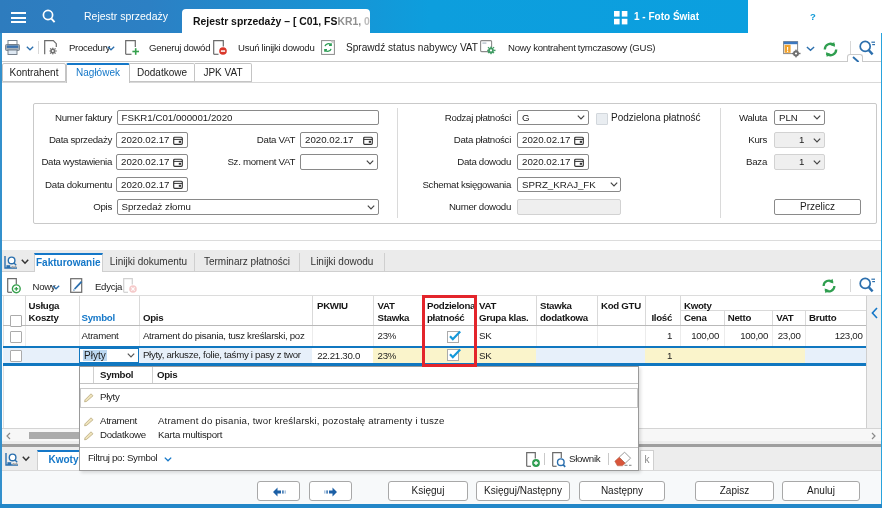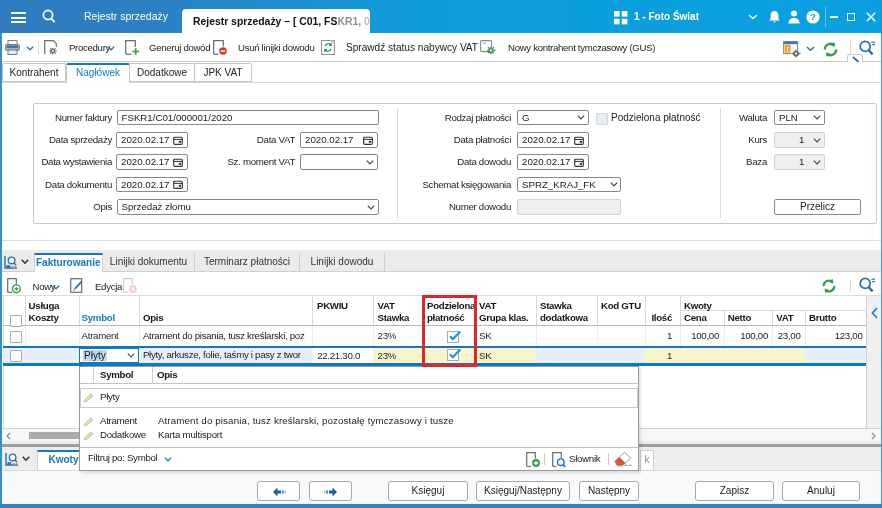--- a/index.html
+++ b/index.html
@@ -16,21 +16,21 @@
   .btn { border:1px solid #a8a8a8; border-radius:3px; background:#fff; font-size:10px; color:#1a1a1a; text-align:center; line-height:18px; }
   .gh { position:absolute; font-size:9.7px; font-weight:bold; color:#161616; white-space:nowrap; letter-spacing:-0.3px; line-height:11px; }
   .gc { position:absolute; font-size:9.7px; color:#1c1c1c; white-space:nowrap; letter-spacing:-0.3px; line-height:11px; }
   .gvl { position:absolute; width:1px; background:#d9d9d9; }
   .cb { position:absolute; width:12px; height:12px; background:#fff; border:1px solid #ababab; border-radius:1px; }
   .pencil { position:absolute; width:10px; height:9px; }
 </style>
 </head>
 <body>
 
-<div class="abs" id="titlebar" style="left:0;top:0;width:882px;height:33px;background:linear-gradient(to right,#2e7cbe 0px,#2c80c4 150px,#0d9edd 430px,#0aa0e0 882px);">
+<div class="abs" id="titlebar" style="left:0;top:0;width:748px;height:33px;background:linear-gradient(to right,#2e7cbe 0px,#2c80c4 150px,#0d9edd 430px,#0aa0e0 882px);">
 
   <div class="abs" style="left:11px;top:12.4px;width:15px;height:2px;background:#fff;"></div>
   <div class="abs" style="left:11px;top:16.7px;width:15px;height:2px;background:#fff;"></div>
   <div class="abs" style="left:11px;top:21px;width:15px;height:2px;background:#fff;"></div>
 
   <svg style="left:42px;top:9px;" width="14" height="15" viewBox="0 0 14 15">
     <circle cx="6" cy="6" r="4.6" fill="none" stroke="#fff" stroke-width="1.7"></circle>
     <line x1="9.4" y1="9.6" x2="12.6" y2="13.2" stroke="#fff" stroke-width="1.9"></line>
   </svg>
   <div class="abs" style="left:84px;top:0;height:33px;line-height:33px;color:#fff;font-size:10.5px;">Rejestr sprzedaży</div>
@@ -507,21 +507,21 @@
   </div>
   <div class="abs btn" style="left:307.5px;top:10px;width:43px;height:20px;">
     <svg style="left:13px;top:5px;" width="16" height="10" viewBox="0 0 16 10">
       <path d="M9.5 0.6 L14 5 L9.5 9.4 L9.5 6.6 L6 6.6 L6 3.4 L9.5 3.4 Z" fill="#1b5fa6"></path>
       <rect x="3.2" y="3.4" width="1.8" height="3.2" fill="#1b5fa6" opacity="0.75"></rect>
       <rect x="1.2" y="3.4" width="1.2" height="3.2" fill="#1b5fa6" opacity="0.45"></rect>
     </svg>
   </div>
   <div class="abs btn" style="left:386.5px;top:10px;width:80px;height:20px;">Księguj</div>
   <div class="abs btn" style="left:474.5px;top:10px;width:94px;height:20px;">Księguj/Następny</div>
-  <div class="abs btn" style="left:577.5px;top:10px;width:60px;height:20px;">Następny</div>
+  <div class="abs btn" style="left:577.5px;top:10px;width:86px;height:20px;">Następny</div>
   <div class="abs btn" style="left:693.5px;top:10px;width:79px;height:20px;">Zapisz</div>
   <div class="abs btn" style="left:780.5px;top:10px;width:78px;height:20px;">Anuluj</div>
 </div>
 
 <div class="abs" style="left:0;top:33px;width:1.5px;height:471px;background:#3390cc;"></div>
 <div class="abs" style="left:880.5px;top:33px;width:1.5px;height:471px;background:#29a3dd;"></div>
 <div class="abs" style="left:0;top:504px;width:882px;height:4px;background:#2387c8;"></div>
 
 <div class="abs" id="popup" style="left:79px;top:366px;width:559.5px;height:104.5px;background:#fff;border:1px solid #9a9a9a;box-shadow:2px 2px 3px rgba(0,0,0,0.12);">
   <div class="gvl" style="left:13px;top:0;height:16px;background:#cfcfcf;"></div>
@@ -533,21 +533,21 @@
   <div class="abs" style="left:0px;top:20.5px;width:557.5px;height:20px;border:1px solid #c9c9c9;"></div>
   <svg class="pencil" style="left:4px;top:25.5px;" width="10" height="9" viewBox="0 0 10 9">
     <path d="M2.6 8.4 L0.6 8.8 L1 6.8 L7 0.8 L9 2.8 Z" fill="#efe3bb" stroke="#b9ab80" stroke-width="0.8"></path>
   </svg>
   <div class="gc" style="left:20px;top:24px;">Płyty</div>
 
   <svg class="pencil" style="left:4px;top:50px;" width="10" height="9" viewBox="0 0 10 9">
     <path d="M2.6 8.4 L0.6 8.8 L1 6.8 L7 0.8 L9 2.8 Z" fill="#efe3bb" stroke="#b9ab80" stroke-width="0.8"></path>
   </svg>
   <div class="gc" style="left:20px;top:48px;">Atrament</div>
-  <div class="gc" style="left:78px;top:48px;letter-spacing:0.15px;">Atrament do pisania, tusz kreślarski, pozostałę tymczasowy i tusze</div>
+  <div class="gc" style="left:78px;top:48px;letter-spacing:0.15px;">Atrament do pisania, twor kreślarski, pozostałę atramenty i tusze</div>
 
   <svg class="pencil" style="left:4px;top:64px;" width="10" height="9" viewBox="0 0 10 9">
     <path d="M2.6 8.4 L0.6 8.8 L1 6.8 L7 0.8 L9 2.8 Z" fill="#efe3bb" stroke="#b9ab80" stroke-width="0.8"></path>
   </svg>
   <div class="gc" style="left:20px;top:62px;">Dodatkowe</div>
   <div class="gc" style="left:78px;top:62px;letter-spacing:-0.22px;">Karta multisport</div>
 
   <div class="hline" style="left:0;top:79.5px;width:557.5px;background:#c3c3c3;"></div>
   <div class="gc" style="left:8px;top:85px;">Filtruj po: Symbol</div>
   <svg style="left:84px;top:90px;" width="8" height="5" viewBox="0 0 8 5">

